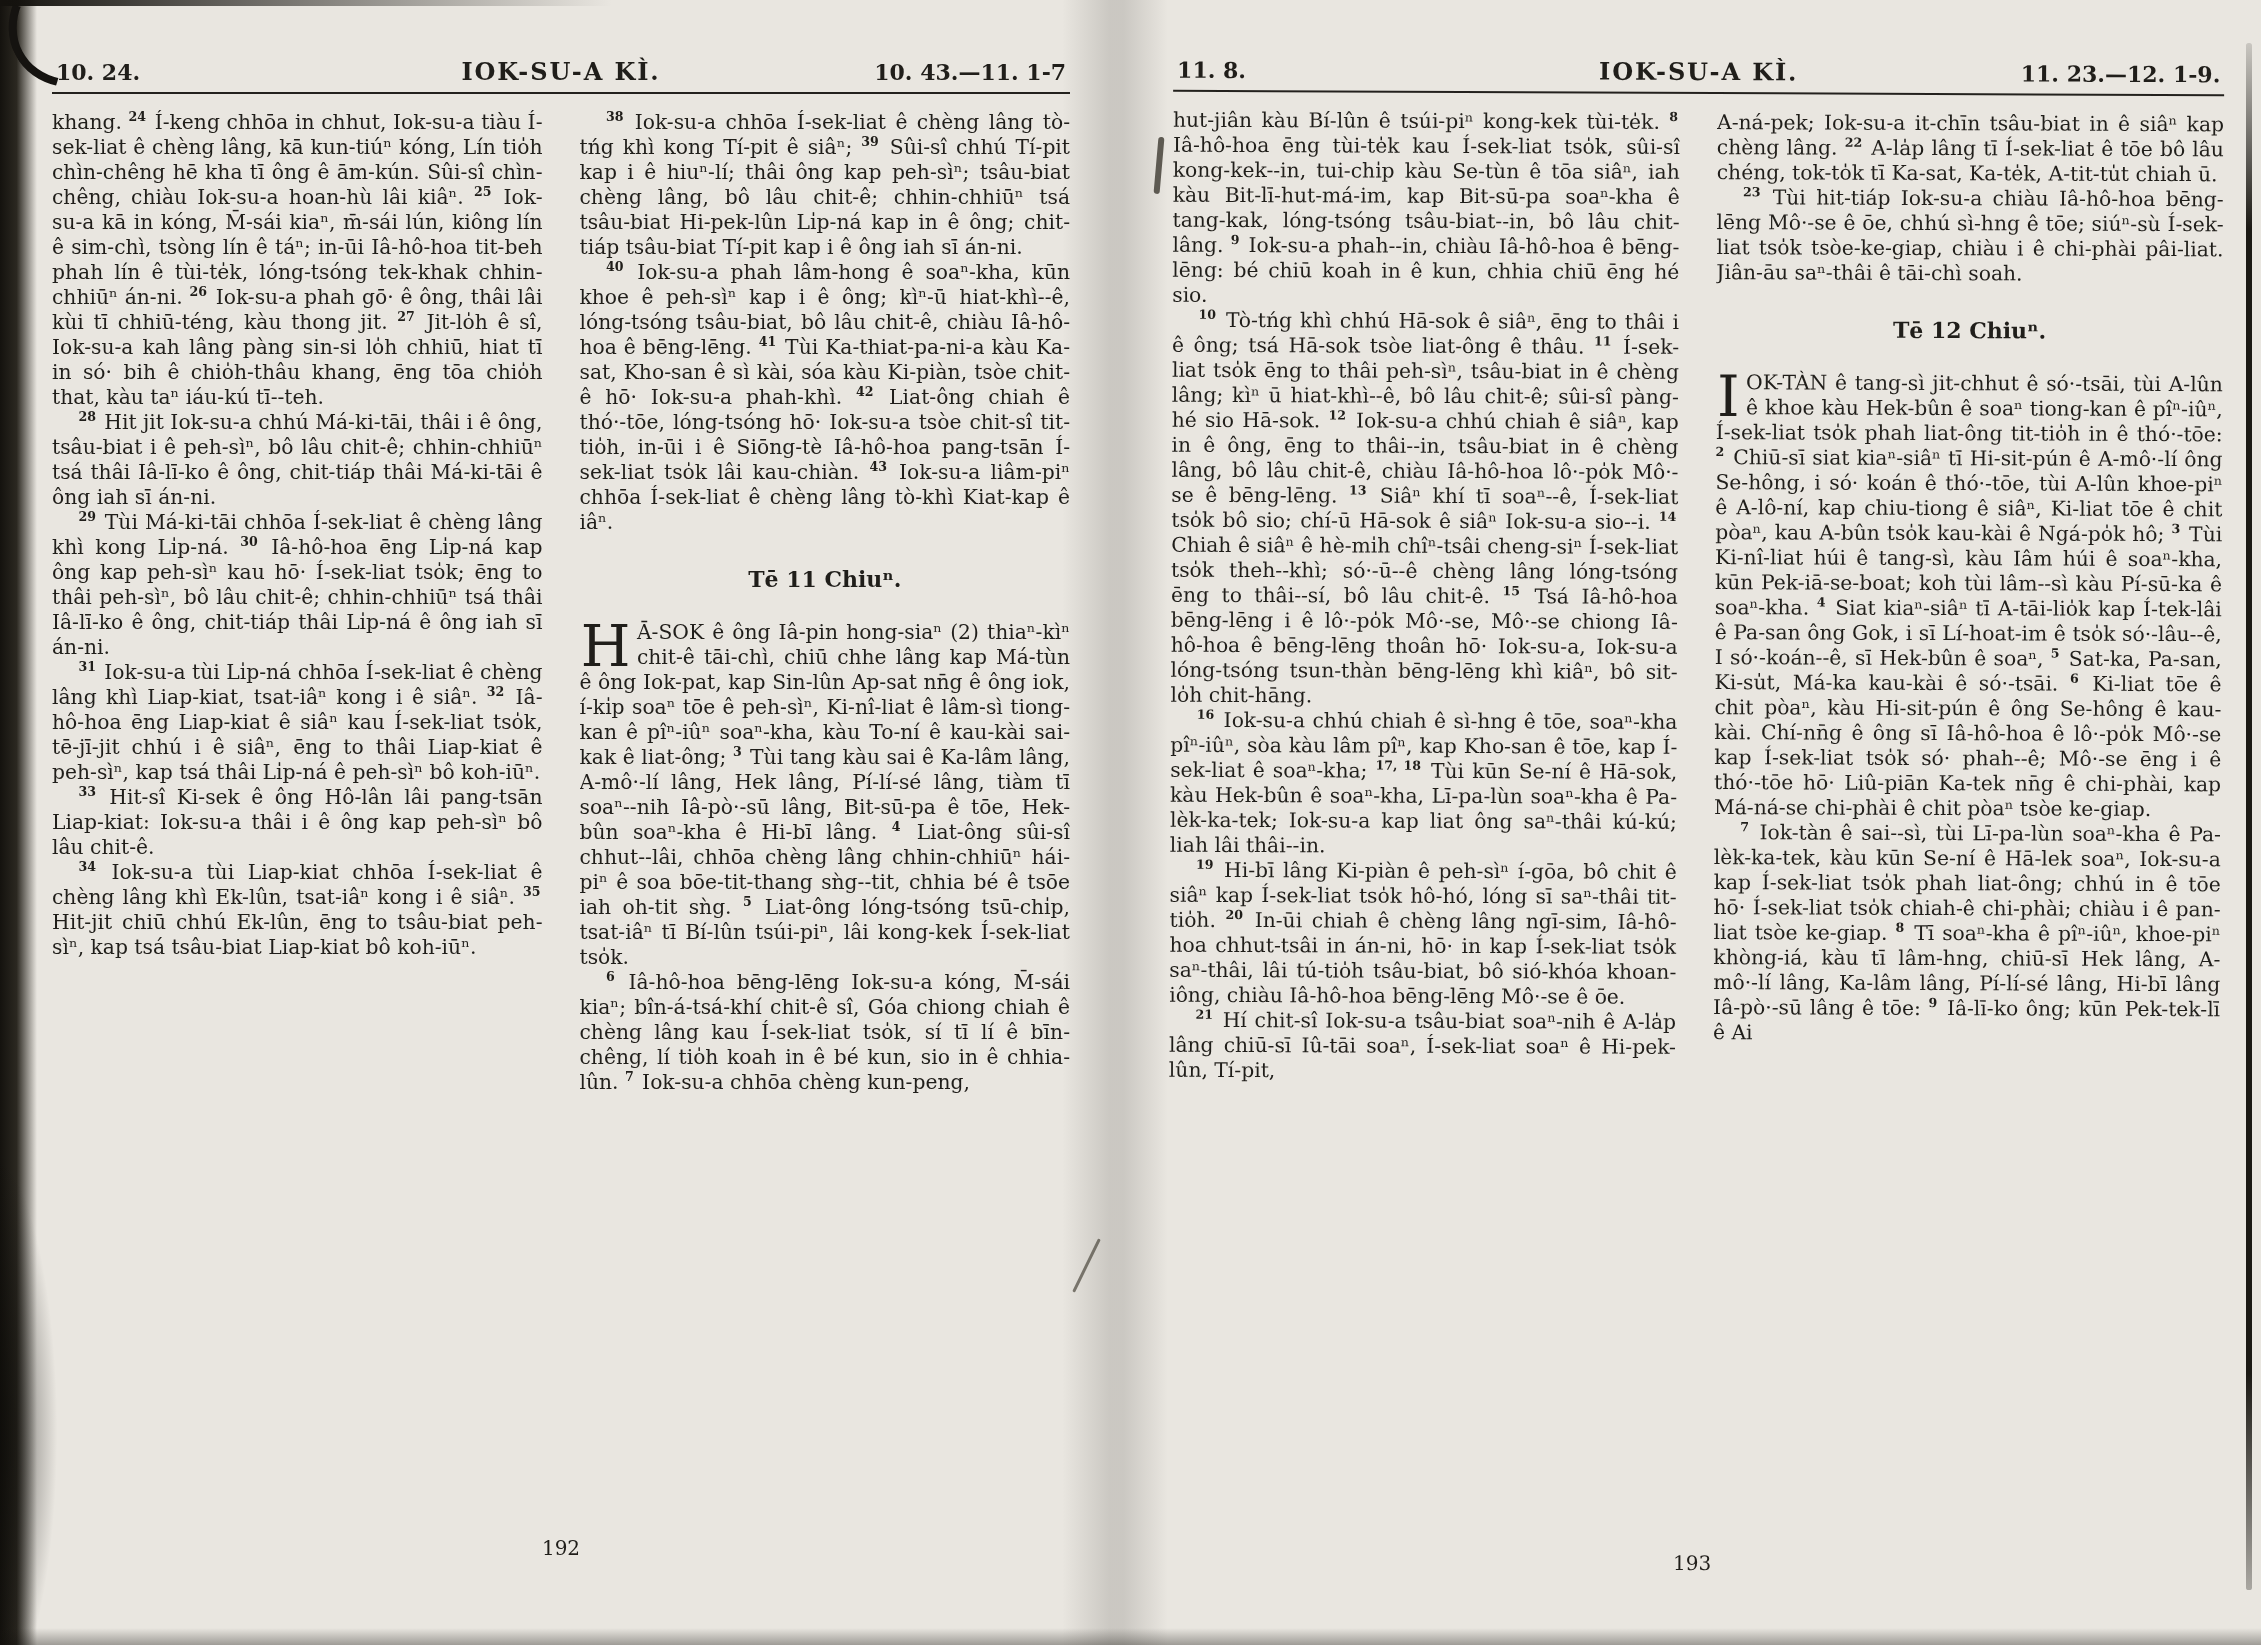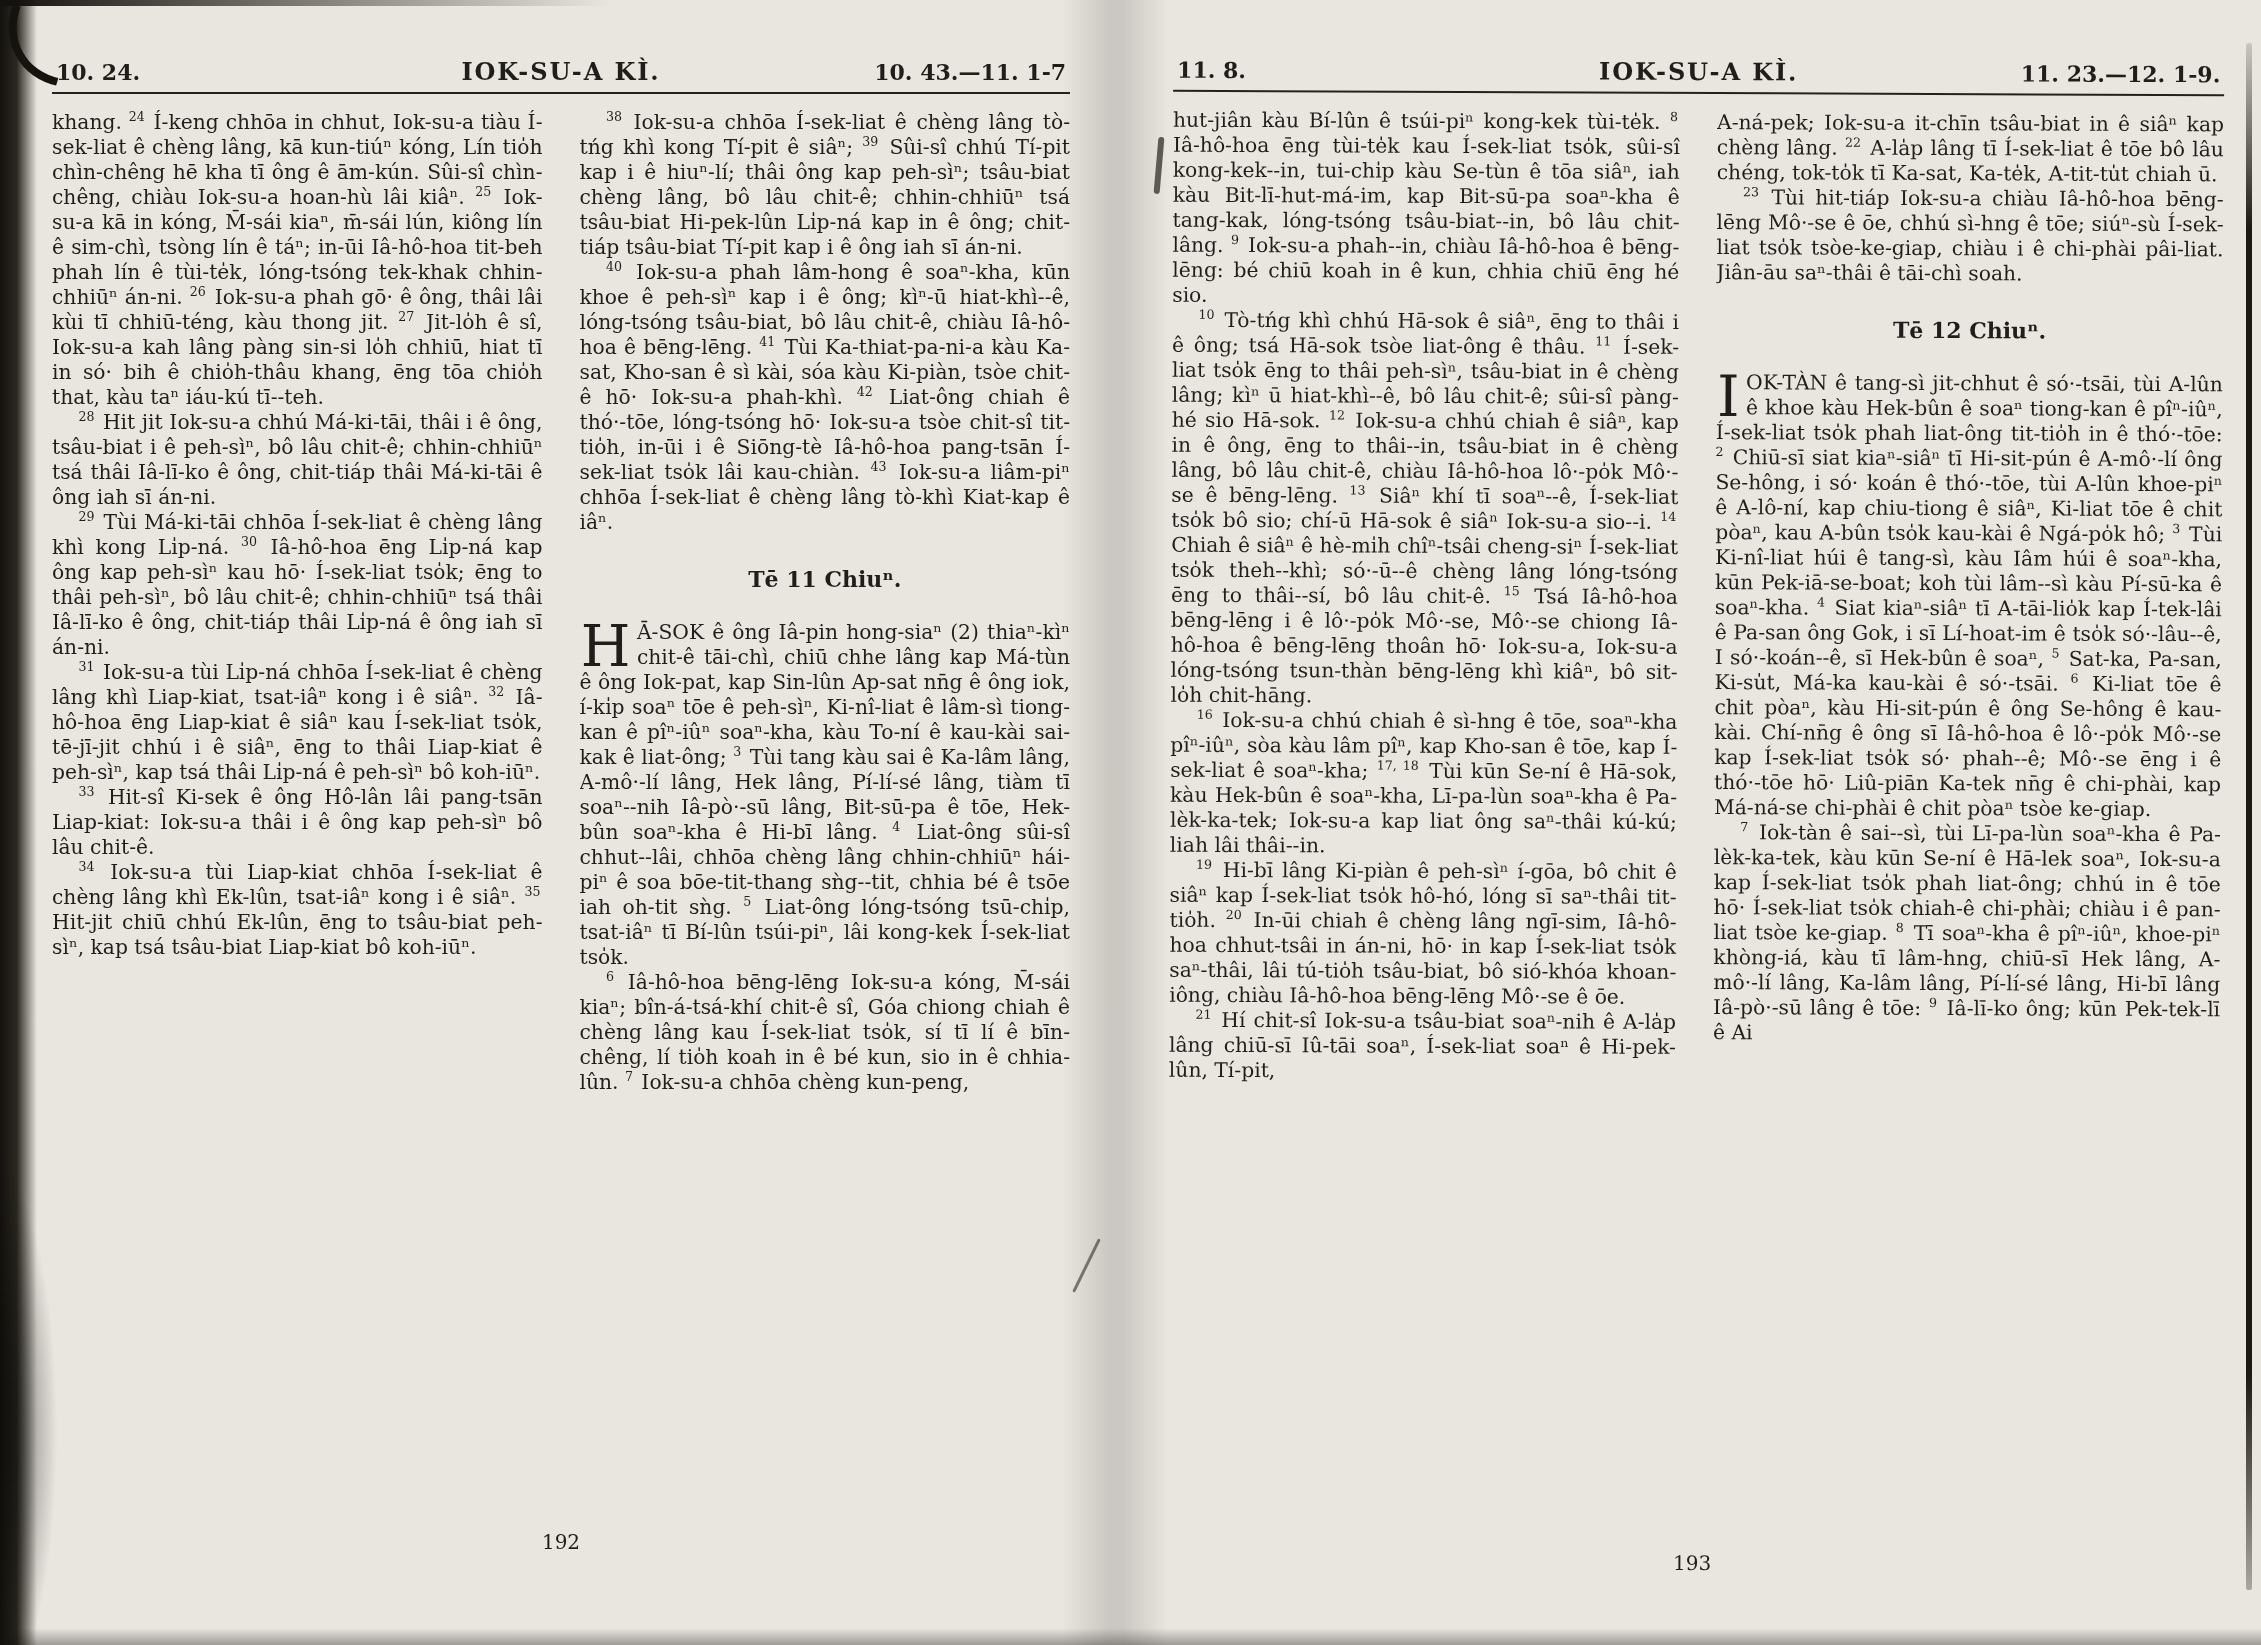--- a/index.html
+++ b/index.html
@@ -61,28 +61,28 @@
   .page-header .ref   { font-size:22px; font-weight:bold; }
   .page-header .ref.r { justify-self:end; }
   .page-header .title { font-size:24px; font-weight:bold; letter-spacing:1.9px; justify-self:center;margin-top:20px; }
   .rule { border-bottom:2.6px solid #23211d; margin-top:6.4px; }
 
   .cols { display:flex; gap:37px; margin-top:15.5px; height:1373px; overflow:hidden; }
   .col  { flex:1; font-size:20.3px; line-height:25px; text-align:justify; overflow:hidden; }
 
   .p { text-indent:1.3em; }
   .p.cont { text-indent:0; }
-  sup.v { font-size:0.62em; line-height:0; font-weight:normal; margin-right:1.9px; }
+  sup.v { font-size:0.62em; line-height:0; font-weight:bold; margin-right:1.9px; }
 
   .chap-heading { text-align:center; font-weight:bold; font-size:22px; margin:32px 0 28px; }
 
   .dc { float:left; font-size:57px; line-height:45px; padding:3.9px 6.4px 0 1.3px; }
 
   .pageno {
-    position:absolute; bottom:33px; left:0; right:0; text-align:center; font-size:20px;
+    position:absolute; bottom:27px; left:0; right:0; text-align:center; font-size:20px;
   }
   .page-right .pageno { bottom:11.6px; }
 </style>
 </head>
 <body>
 
 <div class="scan">
 
   <div class="edge-left"></div>
   <div class="corner-tl"></div>

